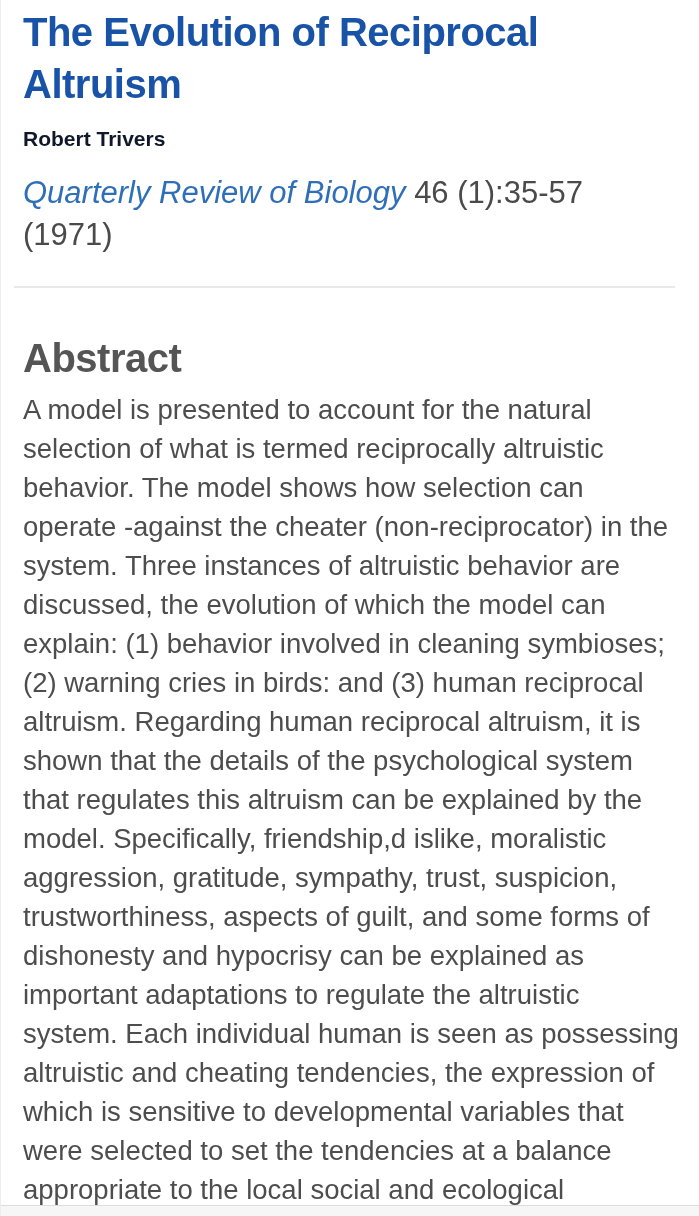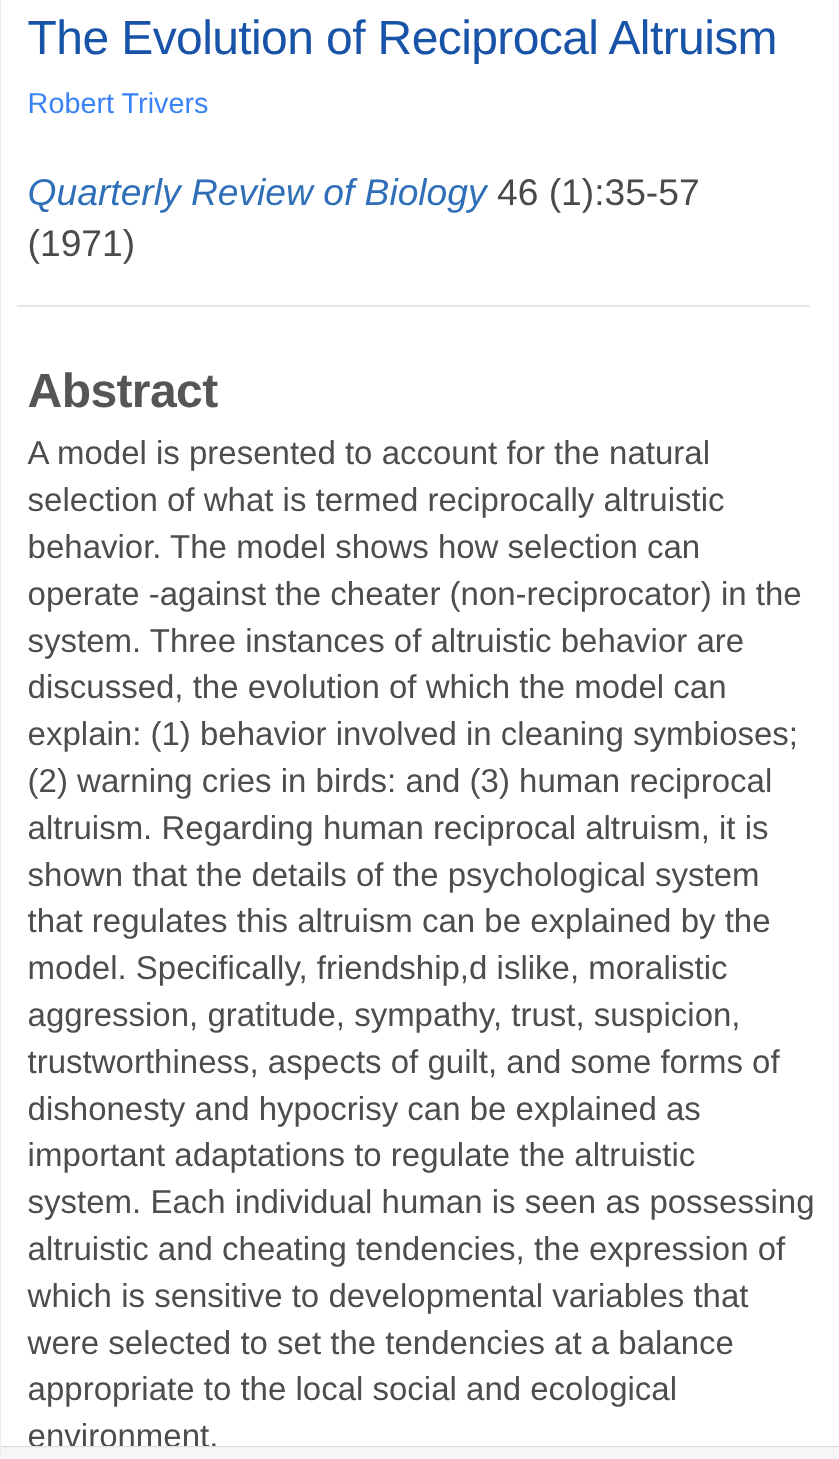--- a/index.html
+++ b/index.html
@@ -10,35 +10,36 @@
     border-left: 1px solid #ededed;
     position: relative;
     overflow: hidden;
     font-family: "Liberation Sans", sans-serif;
   }
   .content { padding: 6px 20px 0 22px; }
 
   .paper-title {
     font-size: 40px;
     line-height: 52px;
-    font-weight: 400;
+    font-weight: 700;
     letter-spacing: -0.5px;
     color: #1853a8;
     max-width: 640px;
   }
   .author-row { margin-top: 8px; }
   .author-link {
-    font-size: 24px;
+    font-size: 21px;
     line-height: 42px;
-    color: #3b82f6;
+    color: #0f172a;
     text-decoration: none;
     cursor: pointer;
+    font-weight: bold;
   }
   .journal-row {
-    margin-top: 32px;
+    margin-top: 12px;
     font-size: 31px;
     line-height: 42px;
     color: #4a4a4a;
   }
   .journal-link {
     font-style: italic;
     color: #2f6fb7;
     text-decoration: none;
     cursor: pointer;
   }

